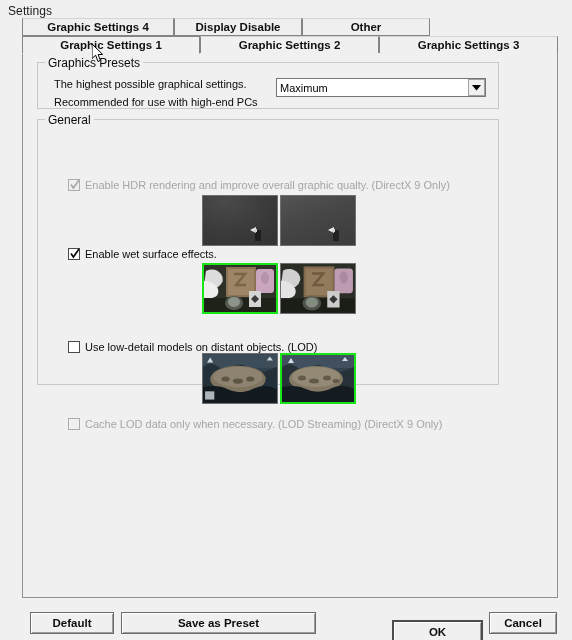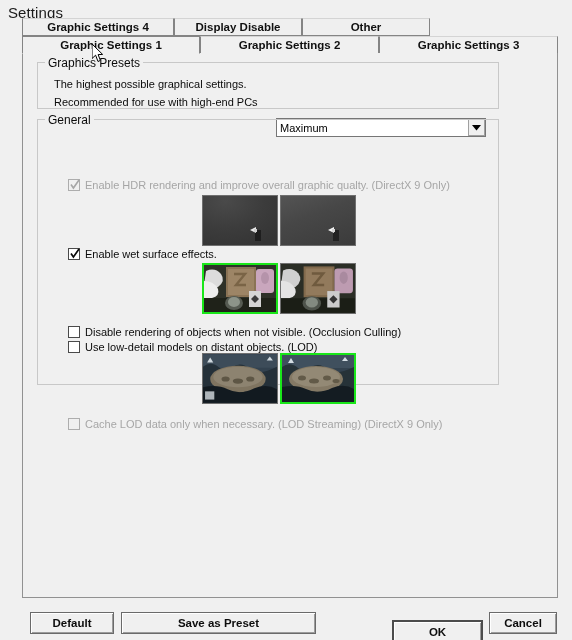--- a/index.html
+++ b/index.html
@@ -15,21 +15,21 @@
     color: #000;
     overflow: hidden;
     position: relative;
   }
 
   
   .win-title {
     position: absolute;
     left: 8px;
     top: 4px;
-    font-size: 15px;
+    font-size: 12px;
     color: #1a1a1a;
     letter-spacing: 0.1px;
   }
 
   
   .tabstrip {
     position: absolute;
     left: 22px;
     top: 18px;
     width: 536px;
@@ -135,21 +135,20 @@
     left: 238px;
     top: 15px;
     width: 210px;
     height: 19px;
     background: #ffffff;
     border: 1px solid #767676;
     box-sizing: border-box;
     display: flex;
     align-items: center;
     cursor: default;
-    margin-top: 40px;
   }
   .combo-value {
     flex: 1;
     padding-left: 3px;
     font-size: 11px;
     color: #000;
     white-space: nowrap;
     overflow: hidden;
   }
   .combo-arrow {
@@ -412,24 +411,20 @@
           <ellipse cx="61" cy="13" rx="4" ry="6" fill="#a98a9f"></ellipse>
           <rect x="0" y="33" width="72" height="14" fill="#1b1e16"></rect>
           <ellipse cx="30" cy="38" rx="9" ry="7" fill="#4e534b"></ellipse>
           <ellipse cx="30" cy="37" rx="6" ry="5" fill="#838a80"></ellipse>
           <rect x="45" y="26" width="12" height="16" fill="#cccccc"></rect>
           <path d="M51 30 l4 4 -4 4 -4 -4 Z" fill="#353535"></path>
         </svg>
       </div>
     </div>
 
-    <div class="cbrow" id="cb-occl">
-      <span class="cbbox"></span>
-      <span class="cblabel">Disable rendering of objects when not visible.  (Occlusion Culling)</span>
-    </div>
 
     <div class="cbrow" id="cb-lod">
       <span class="cbbox"></span>
       <span class="cblabel">Use low-detail models on distant objects. (LOD)</span>
     </div>
 
     <div class="previewpair" id="pv-lod">
       <div class="thumb plain thumb-rock">
         <svg width="74" height="49" viewBox="0 0 72 47">
           <rect x="0" y="0" width="72" height="47" fill="#33424f"></rect>

